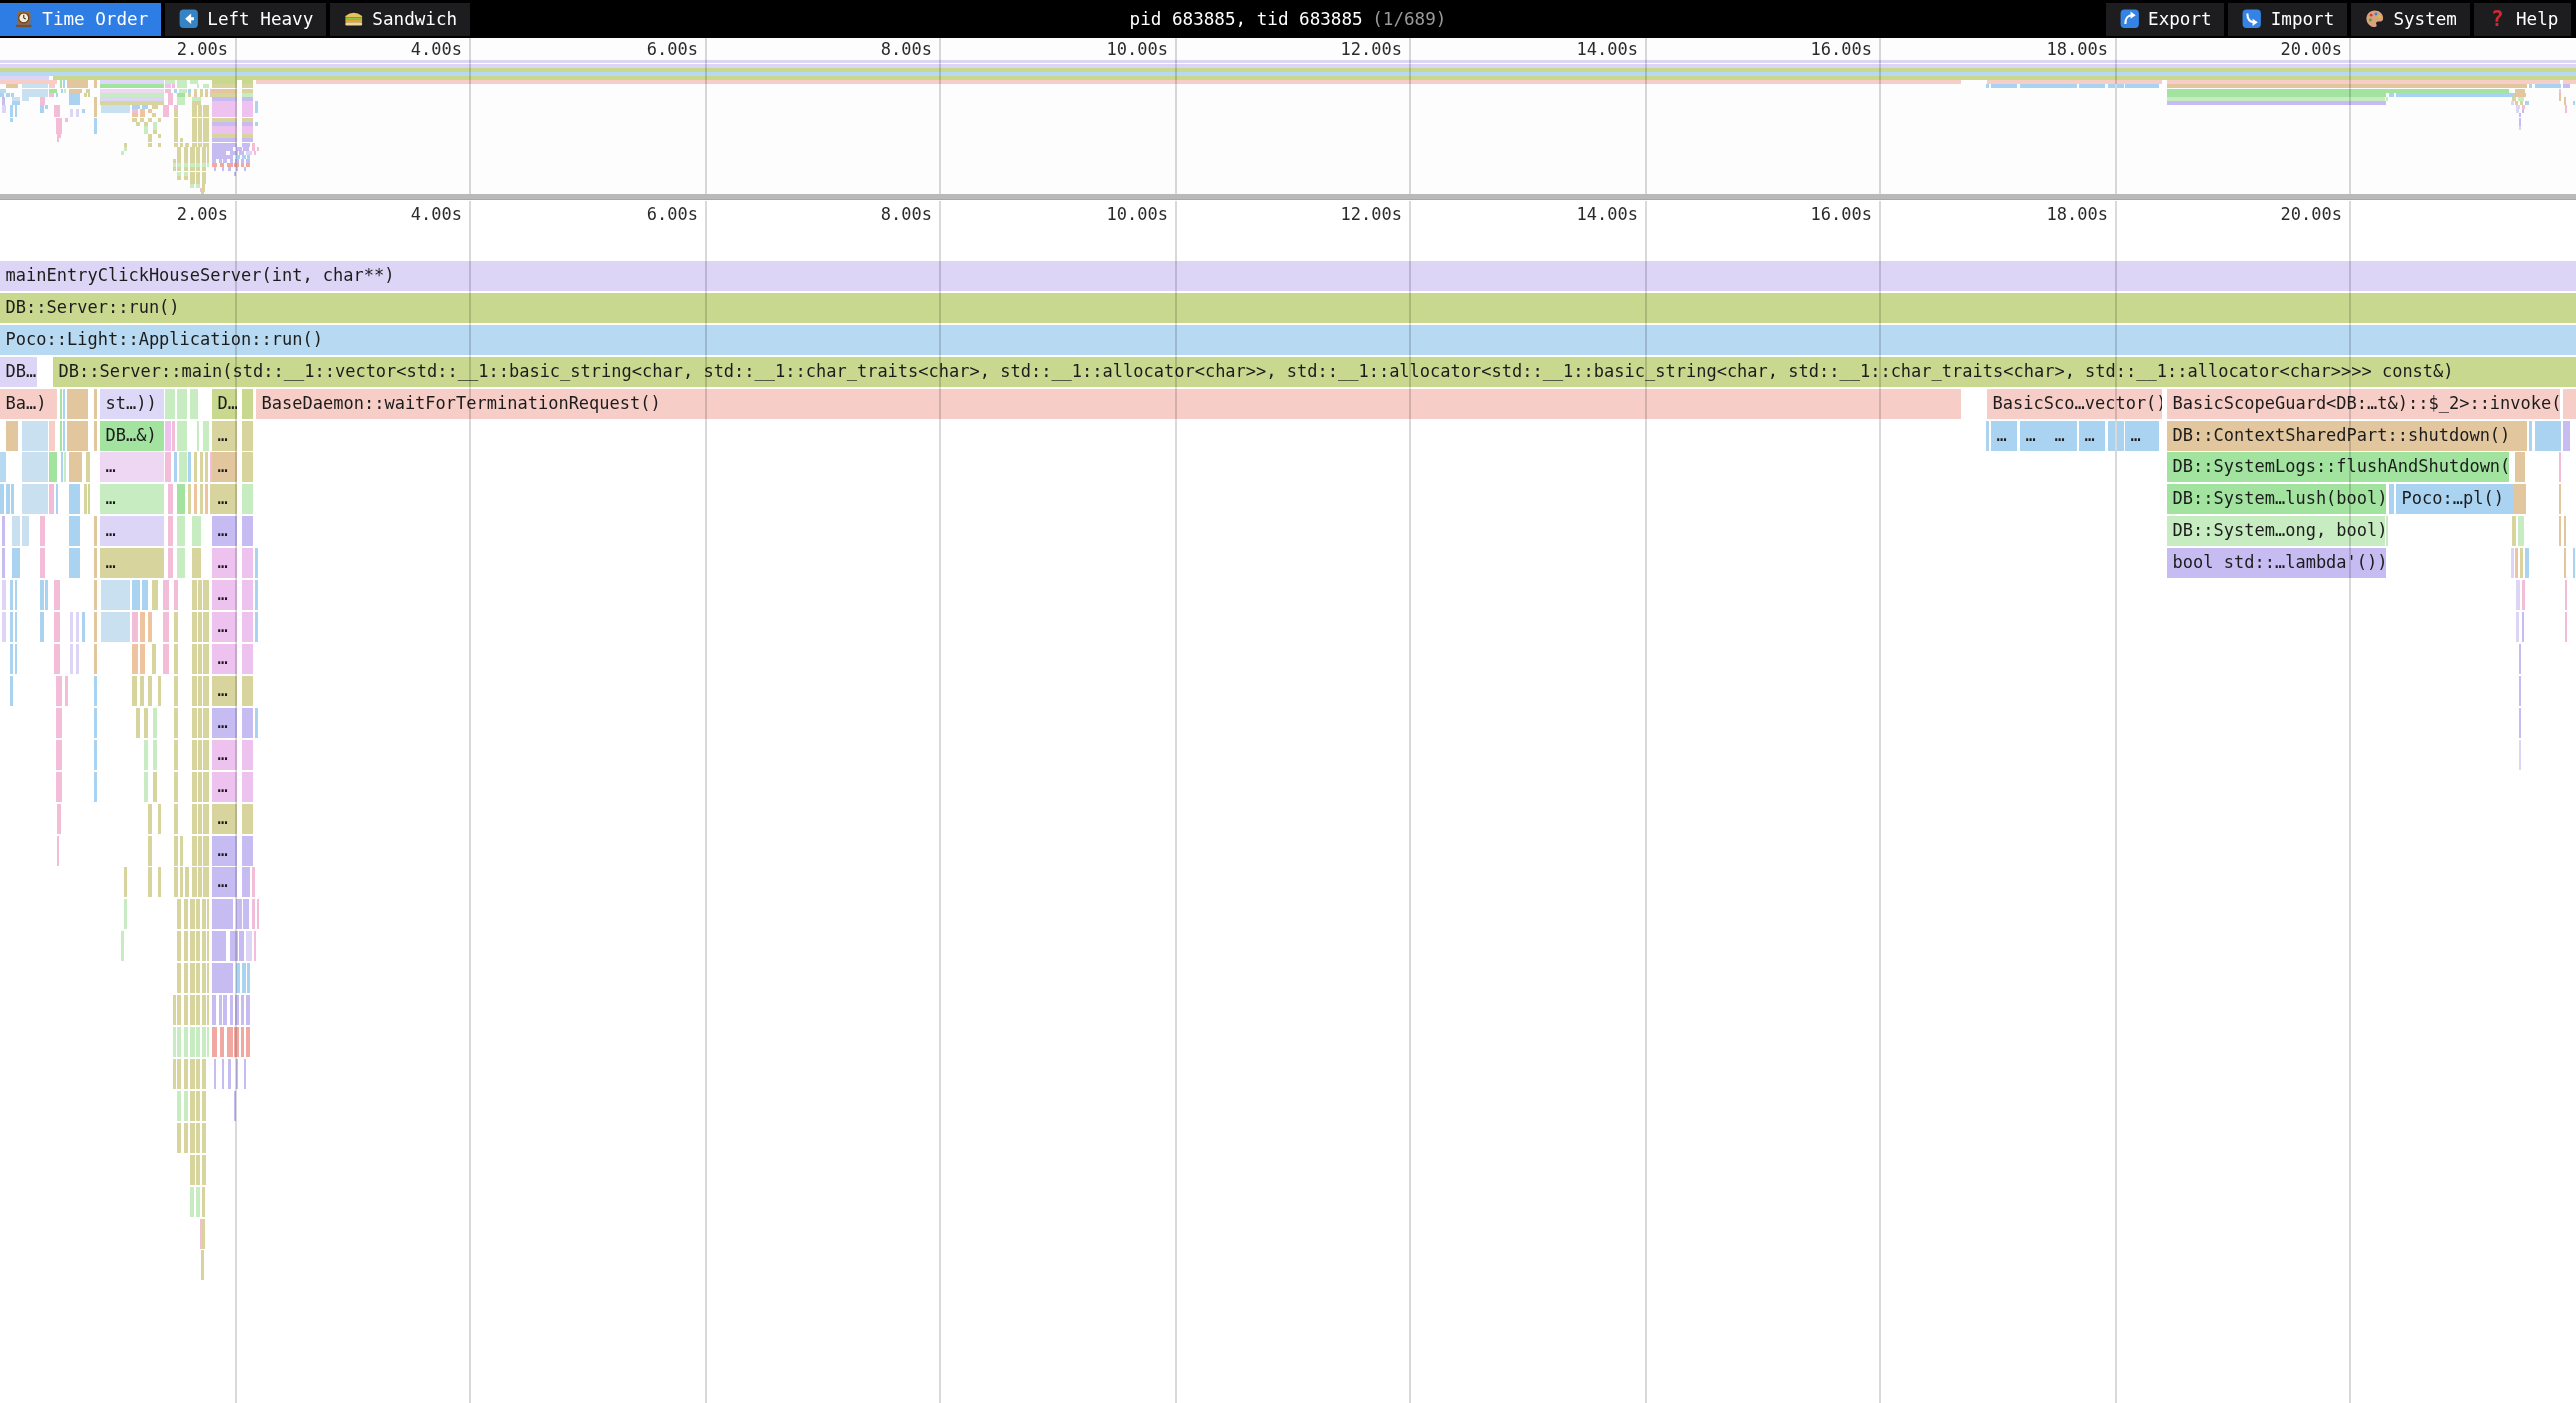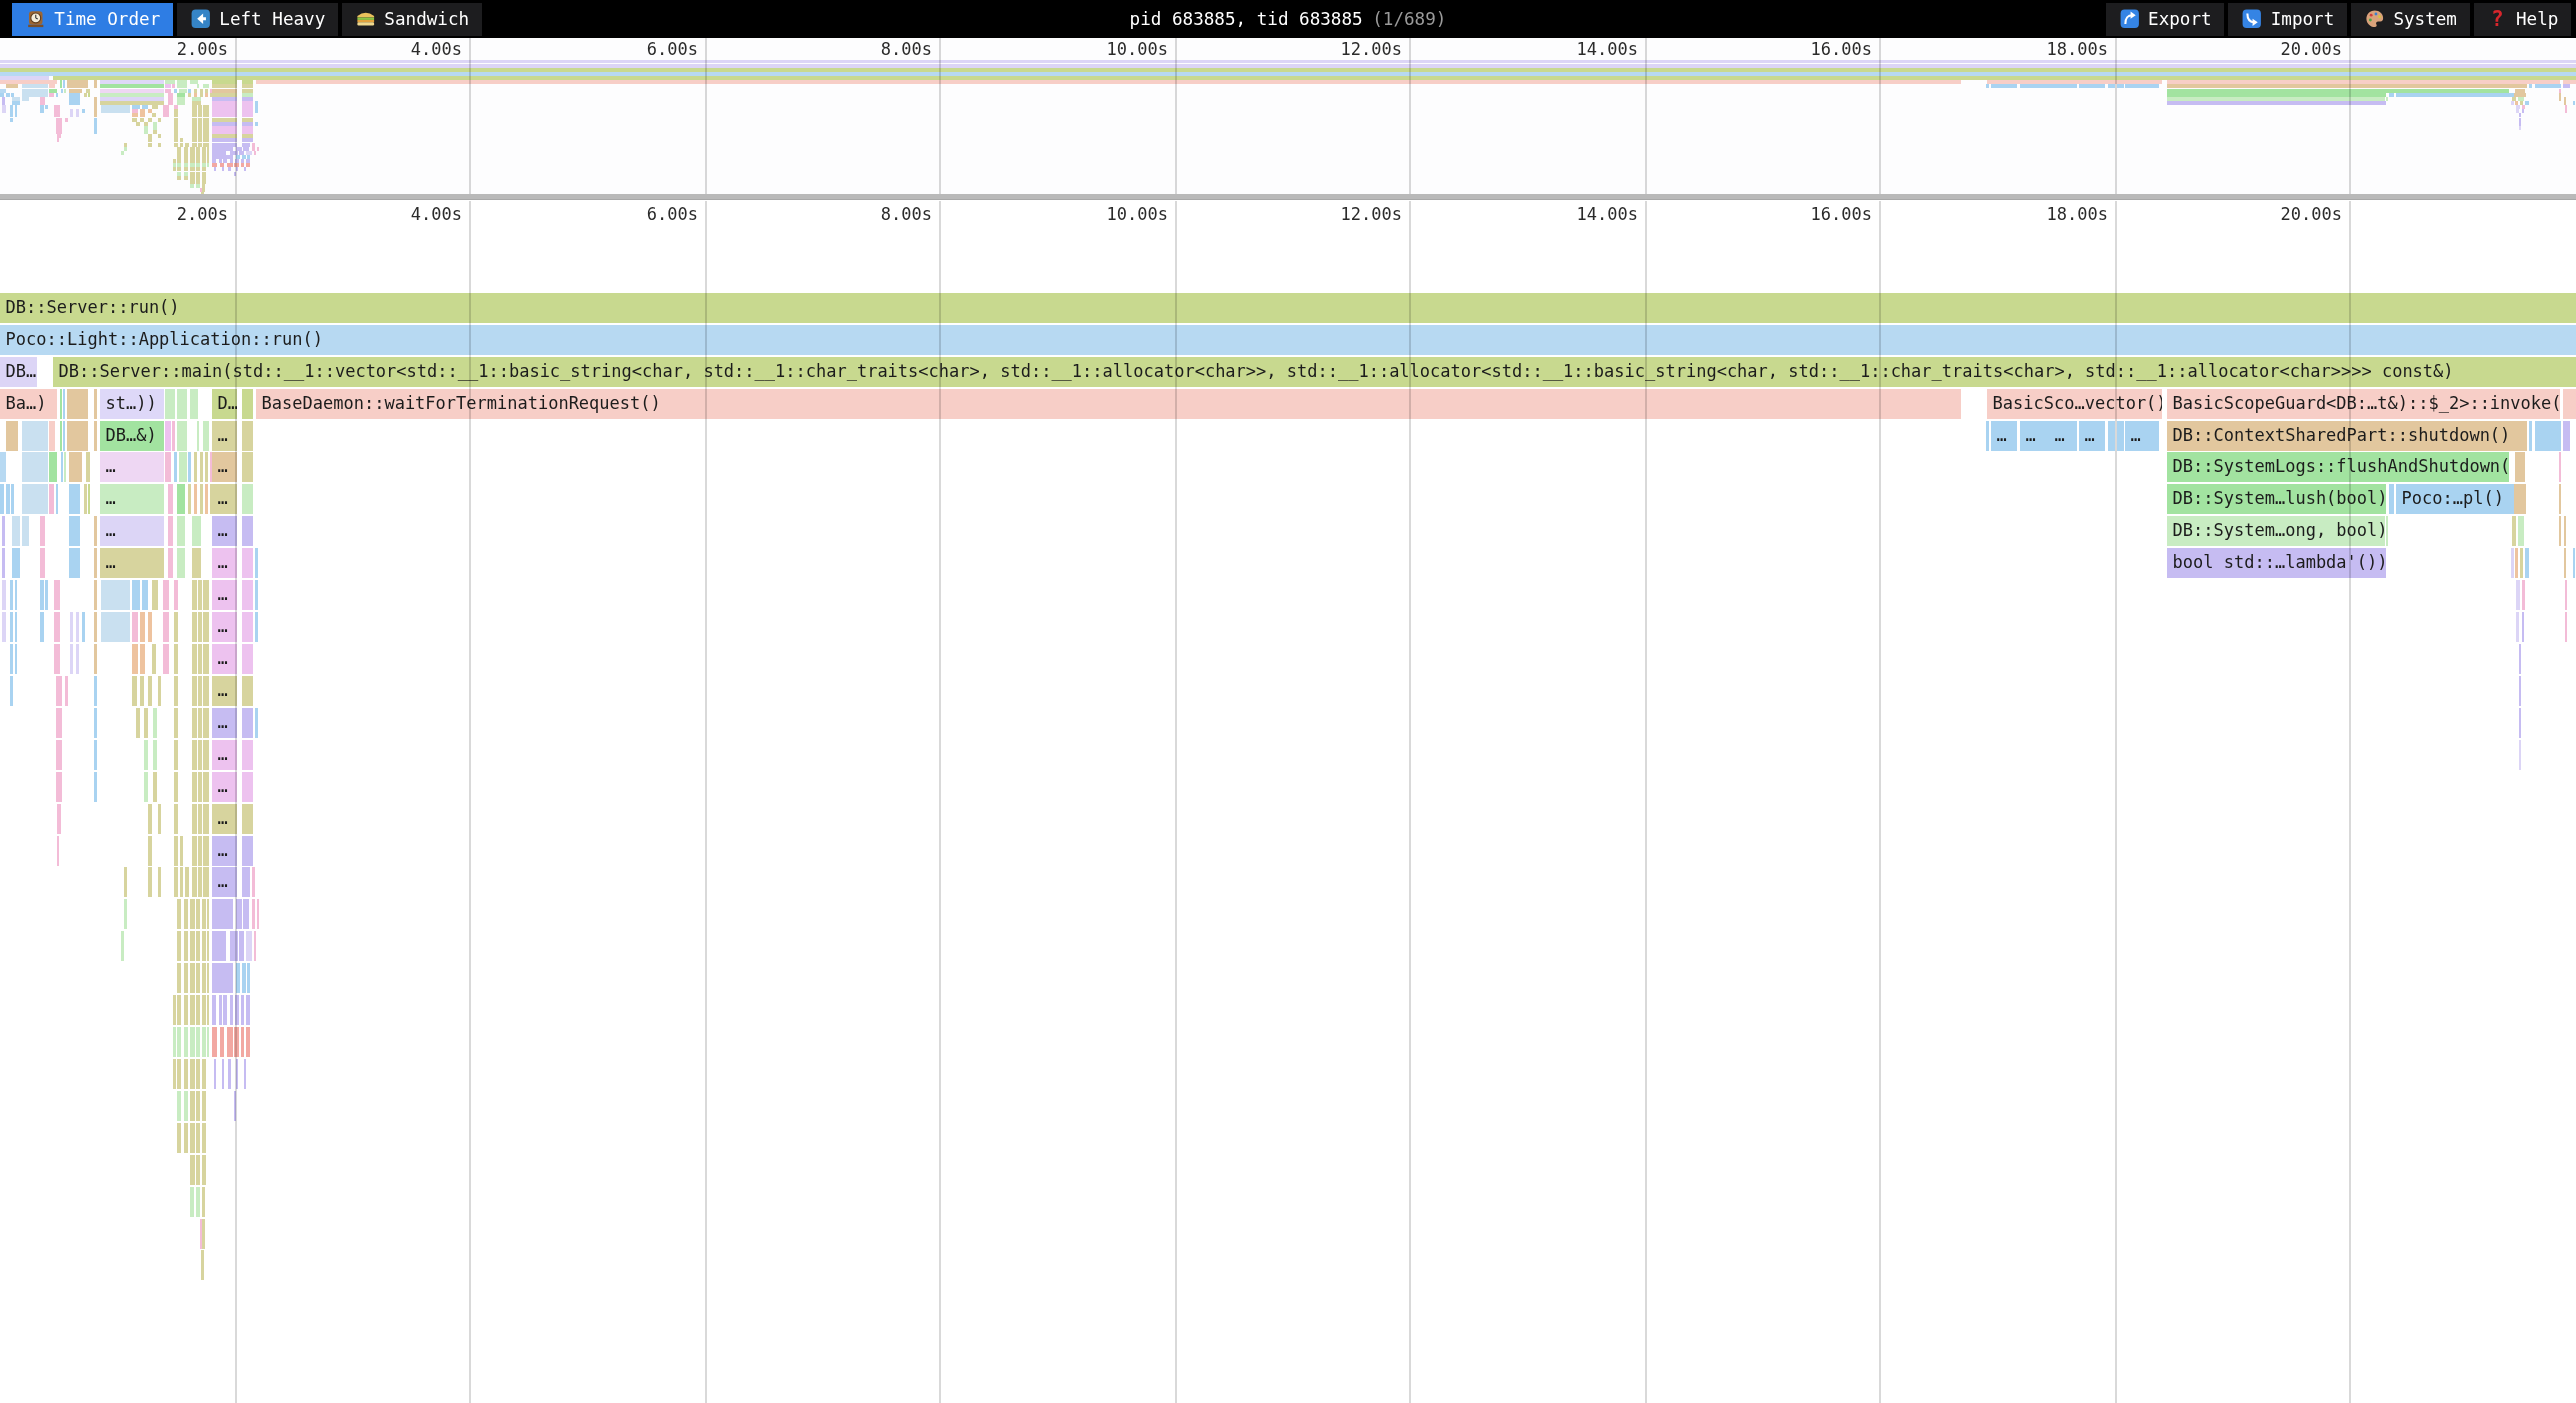--- a/index.html
+++ b/index.html
@@ -3,21 +3,21 @@
 <meta charset="utf-8">
 <style>
   * { margin:0; padding:0; box-sizing:border-box; }
   html,body { width:2576px; height:1404px; overflow:hidden; background:#fff;
     font-family:"DejaVu Sans Mono","Liberation Mono",monospace; }
   #app { position:absolute; inset:0; }
 
   
   #topbar { position:absolute; left:0; top:0; width:2576px; height:38px;
     background:#000; display:flex; align-items:center; z-index:50; }
-  .tabs { display:flex; gap:4px; margin-left:12px; }
+  .tabs { display:flex; gap:4px; margin-left:0; }
   .tab, .action-btn { height:33px; display:flex; align-items:center; gap:8px;
     padding:0 12.8px; background:#1d1d1f; color:#fff; font-size:17.6px;
     cursor:pointer; white-space:nowrap; }
   .tab.active { background:#2e7de4; }
   .actions { margin-left:auto; display:flex; gap:4px; margin-right:4.8px; }
   #title { position:absolute; left:0; right:0; top:0; height:38px;
     display:flex; align-items:center; justify-content:center; gap:9.6px;
     color:#fff; font-size:17.6px; pointer-events:none; }
   #title .dim { color:#9a9a9a; }
   .icon { width:21.5px; height:21.5px; display:inline-flex; align-items:center; justify-content:center; }
@@ -519,20 +519,23 @@
       <div class="main-axis-label" style="left: 844px;">8.00s</div>
       <div class="main-axis-label" style="left: 1080px;">10.00s</div>
       <div class="main-axis-label" style="left: 1314px;">12.00s</div>
       <div class="main-axis-label" style="left: 1550px;">14.00s</div>
       <div class="main-axis-label" style="left: 1784px;">16.00s</div>
       <div class="main-axis-label" style="left: 2020px;">18.00s</div>
       <div class="main-axis-label" style="left: 2254px;">20.00s</div>
     </div>
 
   <div id="chart">
+      <div class="frame" style="left: 0px; top: 261px; width: 2576px; height: 29.5px; background: rgb(220, 213, 246);">
+        <span>mainEntryClickHouseServer(int, char**)</span>
+      </div>
       <div class="frame" style="left: 0px; top: 293px; width: 2576px; height: 29.5px; background: rgb(200, 217, 143);">
         <span>DB::Server::run()</span>
       </div>
       <div class="frame" style="left: 0px; top: 325px; width: 2576px; height: 29.5px; background: rgb(183, 217, 242);">
         <span>Poco::Light::Application::run()</span>
       </div>
       <div class="frame" style="left: 0px; top: 357px; width: 37px; height: 29.5px; background: rgb(220, 213, 246);">
         <span>DB…)</span>
       </div>
       <div class="frame" style="left: 53px; top: 357px; width: 2523px; height: 29.5px; background: rgb(200, 217, 143);">

